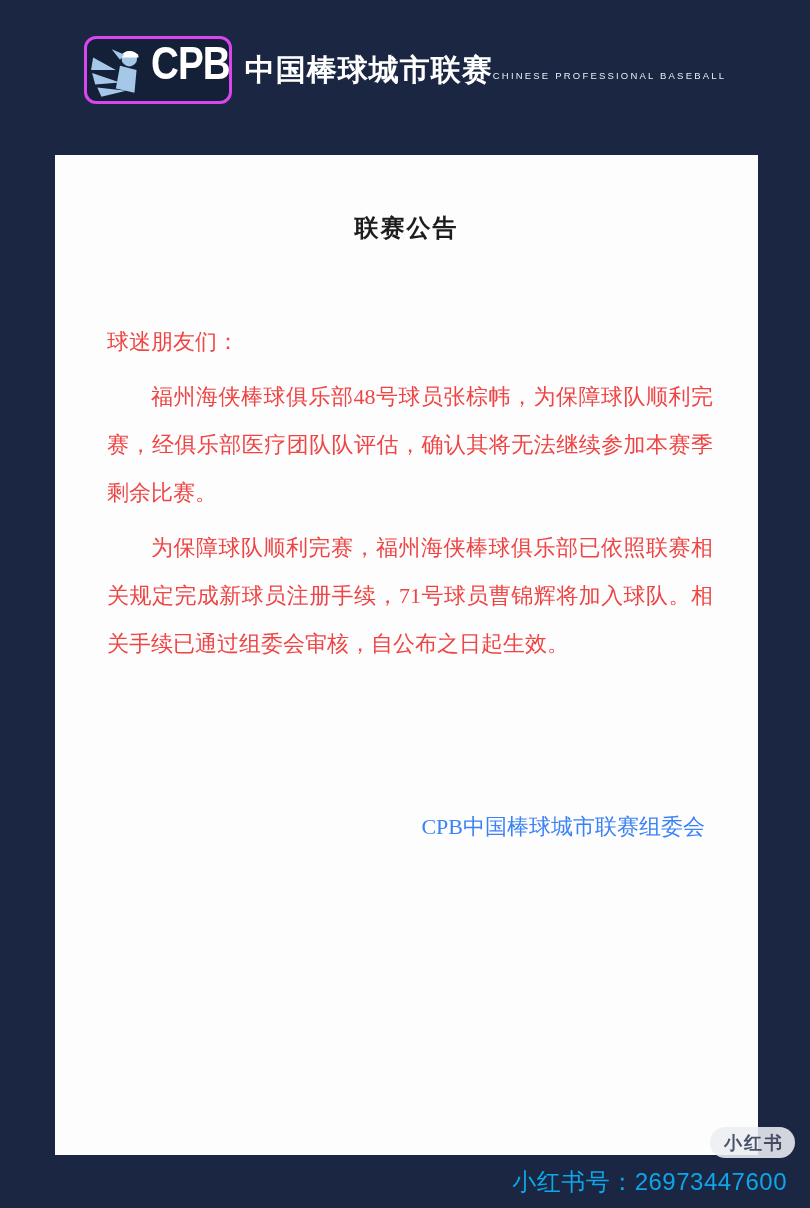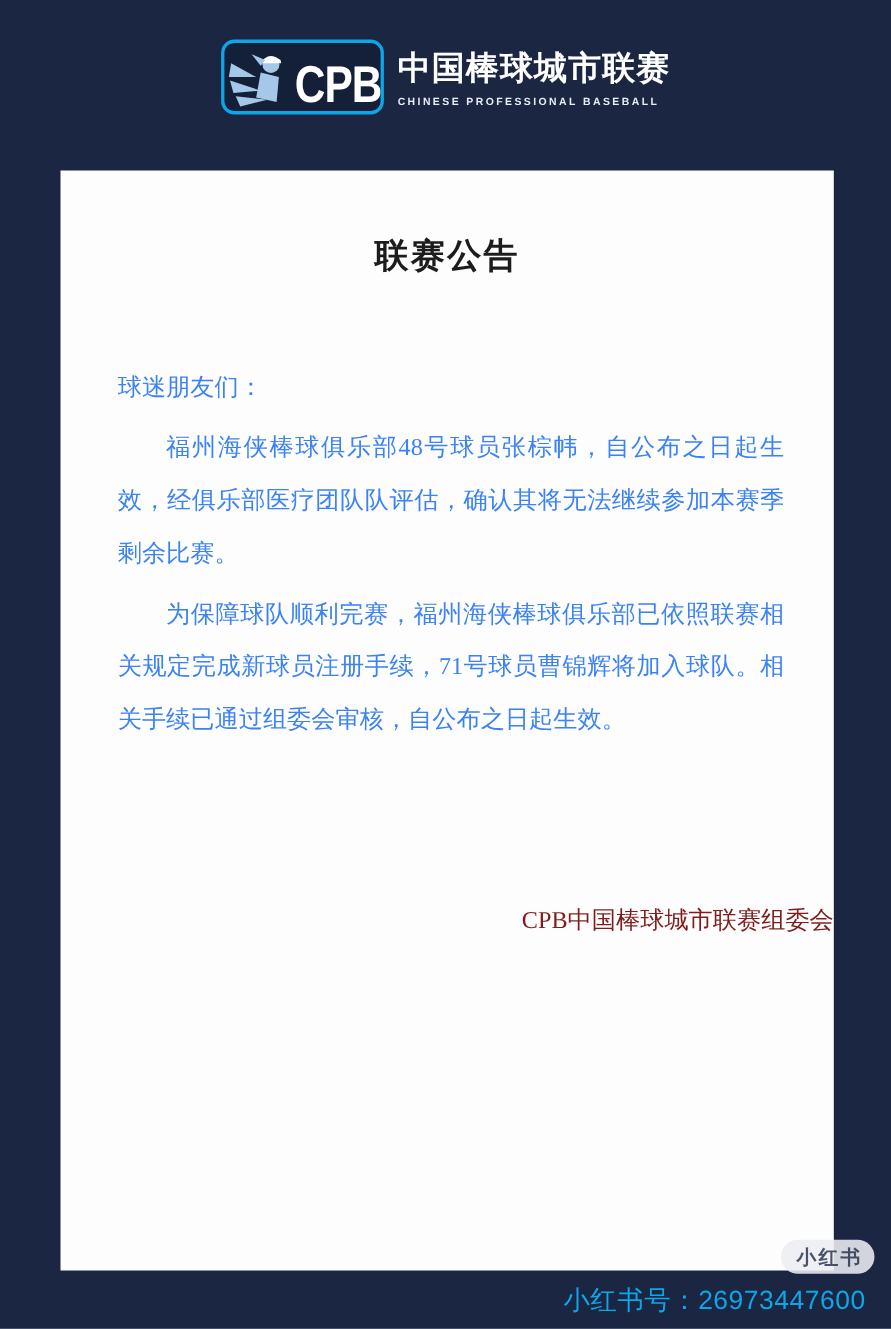--- a/index.html
+++ b/index.html
@@ -16,90 +16,91 @@
   .header {
     position: absolute;
     top: 36px; left: 0; right: 0;
     display: flex;
     justify-content: center;
     align-items: center;
     gap: 13px;
   }
   .logo-box {
     width: 148px; height: 68px;
-    border: 3px solid #0ea5e9;
+    border: 3px solid #d946ef;
     border-radius: 12px;
     background: #141f38;
     display: flex;
-    align-items: flex-end;
+    align-items: flex-start;
     justify-content: flex-start;
     overflow: hidden;
   }
   .logo-icon { width: 62px; height: 62px; flex: 0 0 auto; margin-left: 2px; }
   .logo-text {
     color: #ffffff;
     font-weight: 700;
     font-size: 42px;
     letter-spacing: -1px;
     transform: scaleY(1.12) scaleX(0.92);
     transform-origin: left center;
     font-family: "Liberation Sans", sans-serif;
   }
-  .wordmark { display: flex; flex-direction: column; justify-content: center; }
+  .wordmark { display: flex; flex-direction: row; justify-content: center; }
   .wordmark-cn {
     color: #ffffff;
     font-size: 30px;
     font-weight: 900;
     letter-spacing: 1px;
     font-family: "Liberation Sans", "DejaVu Sans", sans-serif;
     white-space: nowrap;
   }
   .wordmark-en {
-    margin-top: 4px;
+    margin-top: 20px;
     color: #e9edf4;
     font-size: 9.5px;
-    font-weight: 700;
+    font-weight: 400;
     letter-spacing: 2.2px;
     white-space: nowrap;
     font-family: "Liberation Sans", sans-serif;
   }
 
   
   .card {
     position: absolute;
     left: 55px; top: 155px;
     width: 703px; height: 1000px;
     background: #fdfdfd;
     color: #262626;
     font-family: "Liberation Serif", "DejaVu Serif", serif;
   }
   .card-title {
     margin-top: 57px;
     text-align: center;
-    font-size: 31px;
+    font-size: 24px;
     font-weight: 700;
     color: #1c1c1c;
     letter-spacing: 2px;
   }
   .card-body {
     margin-top: 74px;
     padding: 0 45px 0 52px;
     font-size: 22px;
     line-height: 48px;
-    color: #3b82f6;
+    color: #ef4444;
     text-align: justify;
   }
   .salutation { text-indent: 0; }
   .card-body p.para { text-indent: 2em; margin-top: 7px; }
   .signature-block {
     margin-top: 137px;
+    padding-right: 53px;
     text-align: right;
     font-size: 22px;
     line-height: 44px;
-    color: #7f1d1d;
+    color: #3b82f6;
   }
 
   
   .wm-badge {
     position: absolute;
     top: 1127px;
     right: 15px;
     height: 31px;
     padding: 0 11px 0 14px;
     border-radius: 16px;
@@ -144,21 +145,21 @@
   <div class="wordmark">
     <span class="wordmark-cn">中国棒球城市联赛</span>
     <span class="wordmark-en">CHINESE PROFESSIONAL BASEBALL</span>
   </div>
 </div>
 
 <div class="card">
   <div class="card-title">联赛公告</div>
   <div class="card-body">
     <p class="salutation">球迷朋友们：</p>
-    <p class="para">福州海侠棒球俱乐部48号球员张棕帏，自公布之日起生效，经俱乐部医疗团队队评估，确认其将无法继续参加本赛季剩余比赛。</p>
+    <p class="para">福州海侠棒球俱乐部48号球员张棕帏，为保障球队顺利完赛，经俱乐部医疗团队队评估，确认其将无法继续参加本赛季剩余比赛。</p>
     <p class="para">为保障球队顺利完赛，福州海侠棒球俱乐部已依照联赛相关规定完成新球员注册手续，71号球员曹锦辉将加入球队。相关手续已通过组委会审核，自公布之日起生效。</p>
   </div>
   <div class="signature-block">
     <div>CPB中国棒球城市联赛组委会</div>
   </div>
 </div>
 
 <div class="wm-badge">
   <span>小红书</span>
 </div>

